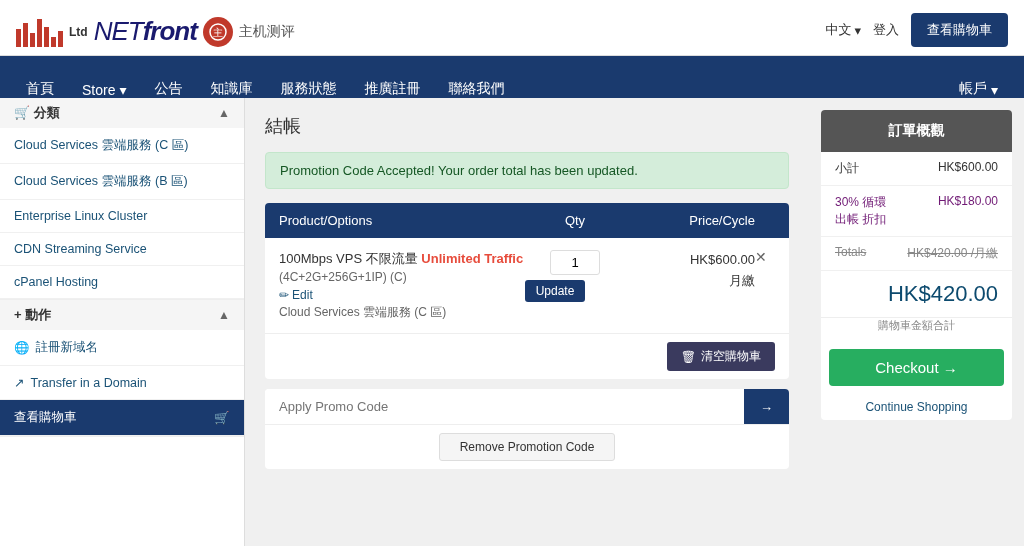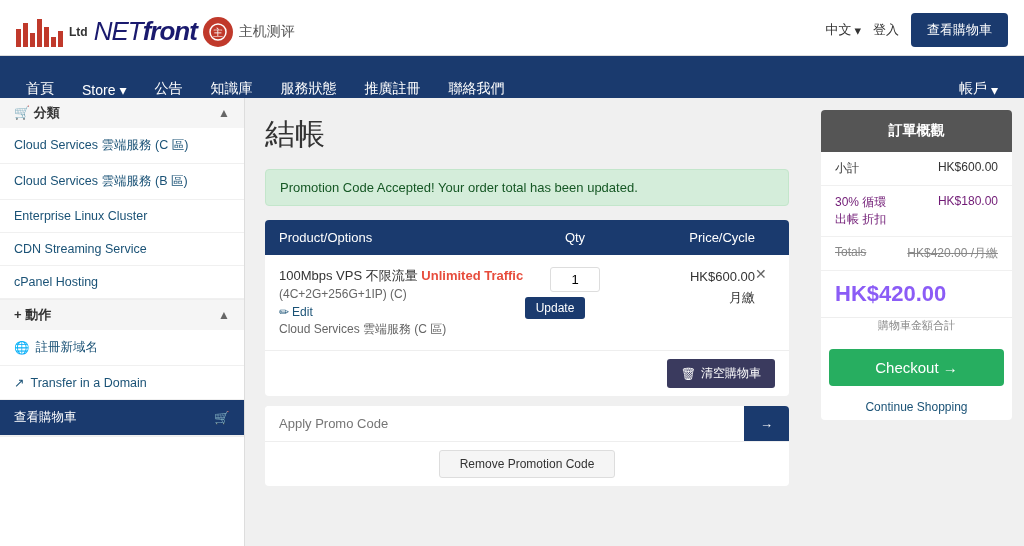--- a/index.html
+++ b/index.html
@@ -147,21 +147,21 @@
 
     
     .content {
       flex: 1;
       padding: 16px 20px;
       overflow-y: auto;
       position: relative;
       background: #f0f0f0;
     }
     .page-title {
-      font-size: 30px;
+      font-size: 18px;
       color: #333;
       margin-bottom: 14px;
       font-weight: 400;
     }
     .success-banner {
       background: #d4edda;
       border: 1px solid #c3e6cb;
       color: #155724;
       padding: 10px 14px;
       border-radius: 4px;
@@ -312,24 +312,24 @@
       border-bottom: 1px solid #f0f0f0;
     }
     .summary-row.discount { color: #701a75; gap: 46px; }
     .summary-row.total {
       color: #888;
       font-size: 12px;
       text-decoration: line-through;
     }
     .summary-total-amount {
       padding: 10px 14px;
-      text-align: left;
+      text-align: right;
       font-size: 22px;
-      font-weight: bold;
-      color: #8b5cf6;
+      font-weight: normal;
+      color: #0c4a6e;
       border-bottom: 1px solid #eee;
     }
     .summary-total-label {
       font-size: 11px;
       color: #888;
       text-align: center;
       padding: 0 0 8px;
     }
     .checkout-btn {
       display: block;

